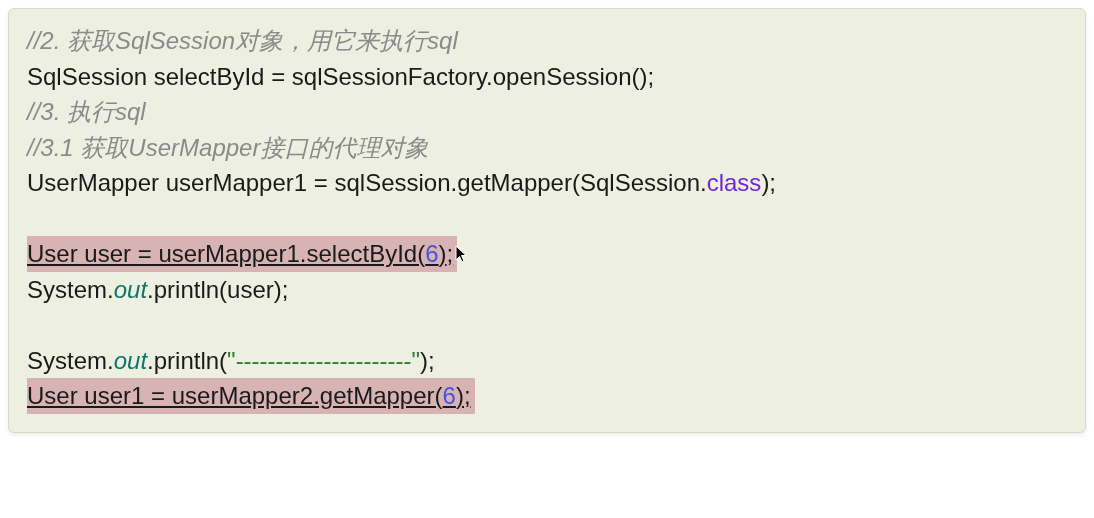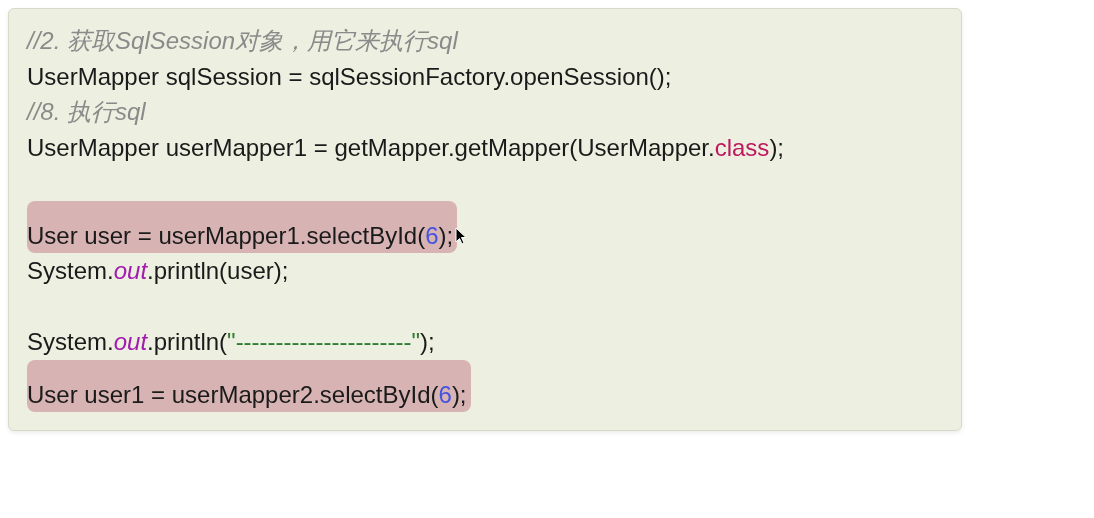--- a/index.html
+++ b/index.html
@@ -10,87 +10,89 @@
     body {
       background: #ffffff;
       padding: 8px;
       font-family: Arial, "Microsoft YaHei", sans-serif;
     }
     .code-block {
       background: #edefe0;
       border: 1px solid #d8dac8;
       border-radius: 6px;
       padding: 14px 18px 18px 18px;
-      width: 954px;
+      width: 1078px;
       box-shadow: 0 2px 4px rgba(0,0,0,0.08);
       font-size: 24px;
       line-height: 1.48;
       color: #1a1a1a;
       position: relative;
     }
     .line {
       white-space: pre;
       font-family: Arial, "Microsoft YaHei", sans-serif;
     }
     .comment {
       color: #8a8a8a;
       font-style: italic;
     }
     .keyword {
-      color: #be185d;
+      color: #6d28d9;
     }
     .field {
-      color: #a21caf;
+      color: #0f766e;
       font-style: italic;
     }
     .number {
       color: #4455dd;
     }
     .string {
       color: #2e7d32;
     }
     .highlight {
       background: #d7b3b3;
-      border-radius: 8px;
+      border-radius: 0;
       display: inline-block;
-      padding: 17px 4px 0 0;
+      padding: 0 4px 0 0;
+      text-decoration: underline;
     }
     .cursor-icon {
       display: inline-block;
       position: relative;
       top: 3px;
       left: -2px;
     }
     .blank {
       height: 1.48em;
     }
   </style>
 </head>
 <body>
 
 <div class="code-block">
 
   <div class="line"><span class="comment">//2. 获取SqlSession对象，用它来执行sql</span></div>
 
-  <div class="line"><span>UserMapper sqlSession = sqlSessionFactory.openSession();</span></div>
+  <div class="line"><span>SqlSession selectById = sqlSessionFactory.openSession();</span></div>
 
-  <div class="line"><span class="comment">//8. 执行sql</span></div>
+  <div class="line"><span class="comment">//3. 执行sql</span></div>
 
+  <div class="line"><span class="comment">//3.1 获取UserMapper接口的代理对象</span></div>
 
-  <div class="line"><span>UserMapper userMapper1 = getMapper.getMapper(UserMapper.</span><span class="keyword">class</span><span>);</span></div>
+  <div class="line"><span>UserMapper userMapper1 = sqlSession.getMapper(SqlSession.</span><span class="keyword">class</span><span>);</span></div>
 
 
   <div class="blank"></div>
 
   <div class="line"><span class="highlight"><span>User user = userMapper1.selectById(</span><span class="number">6</span><span>)</span><span>;</span></span><span class="cursor-icon"><svg width="14" height="20" viewBox="0 0 14 20">
           <path d="M1 1 L1 15 L4.5 11.5 L7 17 L9 16 L6.5 10.5 L11 10.5 Z" fill="#000" stroke="#fff" stroke-width="1"></path>
         </svg></span></div>
 
   <div class="line"><span>System.</span><span class="field">out</span><span>.println(user);</span></div>
 
   <div class="blank"></div>
 
   <div class="line"><span>System.</span><span class="field">out</span><span>.println(</span><span class="string"><span>"</span><span>----------------------</span><span>"</span></span><span>);</span></div>
 
-  <div class="line"><span class="highlight"><span>User user1 = userMapper2.selectById(</span><span class="number">6</span><span>);</span></span></div>
+  <div class="line"><span class="highlight"><span>User user1 = userMapper2.getMapper(</span><span class="number">6</span><span>);</span></span></div>
 
 
 </div>
 
 </body></html>

